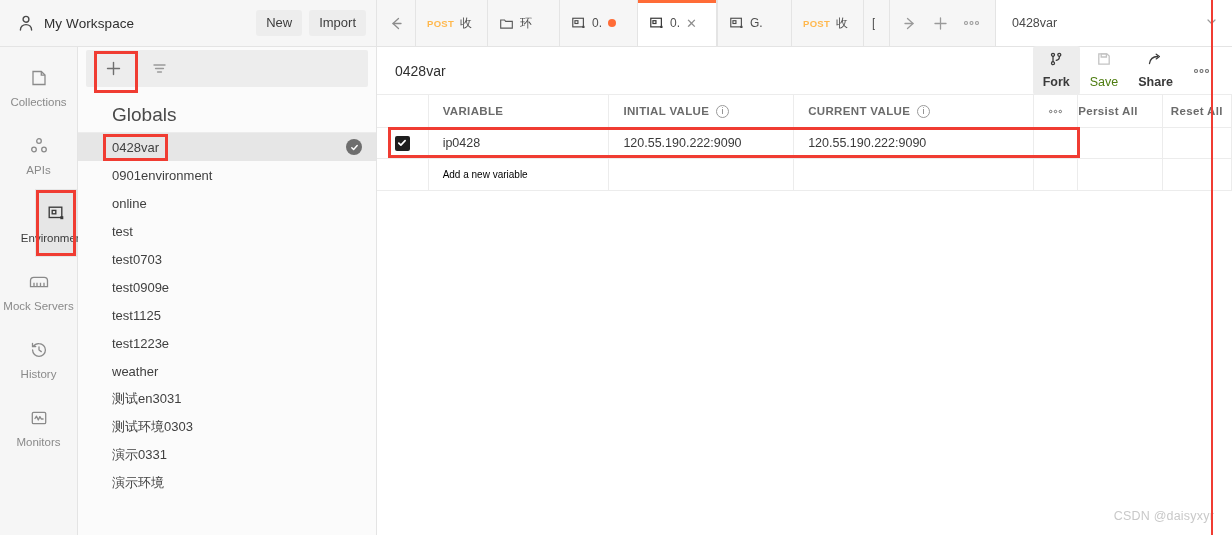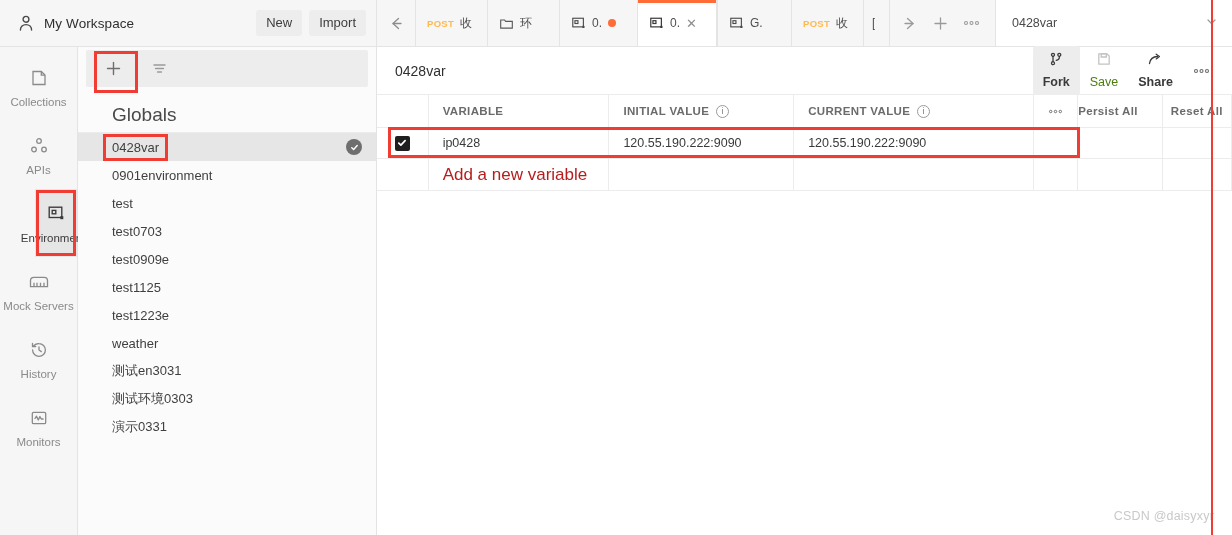--- a/index.html
+++ b/index.html
@@ -176,21 +176,21 @@
   .vcell { display: flex; align-items: center; border-right: 1px solid #ececec; }
   .c-check { width: 52px; justify-content: center; }
   .c-var { width: 182px; padding-left: 14px; }
   .c-init { width: 186px; padding-left: 14px; }
   .c-curr { width: 242px; padding-left: 14px; }
   .c-dots { width: 44px; justify-content: center; color: #6b6b6b; letter-spacing: 1px; }
   .c-persist { width: 85px; justify-content: flex-start; }
   .c-reset { width: 70px; justify-content: center; }
   .c-tail { flex: 1; border-right: none; }
   .vrow.data .vcell { font-size: 12.5px; color: #3a3a3a; }
-  .vrow.add .vcell { font-size: 17px; color: #b91c1c; border-bottom: none; }
+  .vrow.add .vcell { font-size: 10px; color: #000000; border-bottom: none; }
   .vrow.add { height: 32px; border-bottom: 1px solid #ececec; }
   .info-i {
     width: 13px; height: 13px; border: 1px solid #9a9a9a; border-radius: 50%;
     display: inline-flex; align-items: center; justify-content: center;
     font-size: 9px; color: #7a7a7a; margin-left: 7px; font-weight: normal;
     font-style: normal;
   }
   .cb {
     width: 15px; height: 15px; background: #1f1f1f; border-radius: 2px;
     display: flex; align-items: center; justify-content: center;
@@ -416,20 +416,23 @@
         <span class="check-badge">
           <svg width="9" height="9" viewBox="0 0 10 10" fill="none" stroke="#ffffff" stroke-width="1.6" stroke-linecap="round" stroke-linejoin="round">
             <path d="M2 5.2l2 2 4-4.3"></path>
           </svg>
         </span>
       </div>
       <div class="env-row">
           <span class="name">0901environment</span>
         </div>
       <div class="env-row">
+          <span class="name">online</span>
+        </div>
+      <div class="env-row">
           <span class="name">test</span>
         </div>
       <div class="env-row">
           <span class="name">test0703</span>
         </div>
       <div class="env-row">
           <span class="name">test0909e</span>
         </div>
       <div class="env-row">
           <span class="name">test1125</span>
@@ -441,20 +444,23 @@
           <span class="name">weather</span>
         </div>
       <div class="env-row">
           <span class="name">测试en3031</span>
         </div>
       <div class="env-row">
           <span class="name">测试环境0303</span>
         </div>
       <div class="env-row">
           <span class="name">演示0331</span>
+        </div>
+      <div class="env-row">
+          <span class="name">演示环境</span>
         </div>
     </div>
   </div>
 
   <div class="main">
 
     <div class="main-head">
       <span class="main-title">0428var</span>
       <span class="spacer"></span>
 

